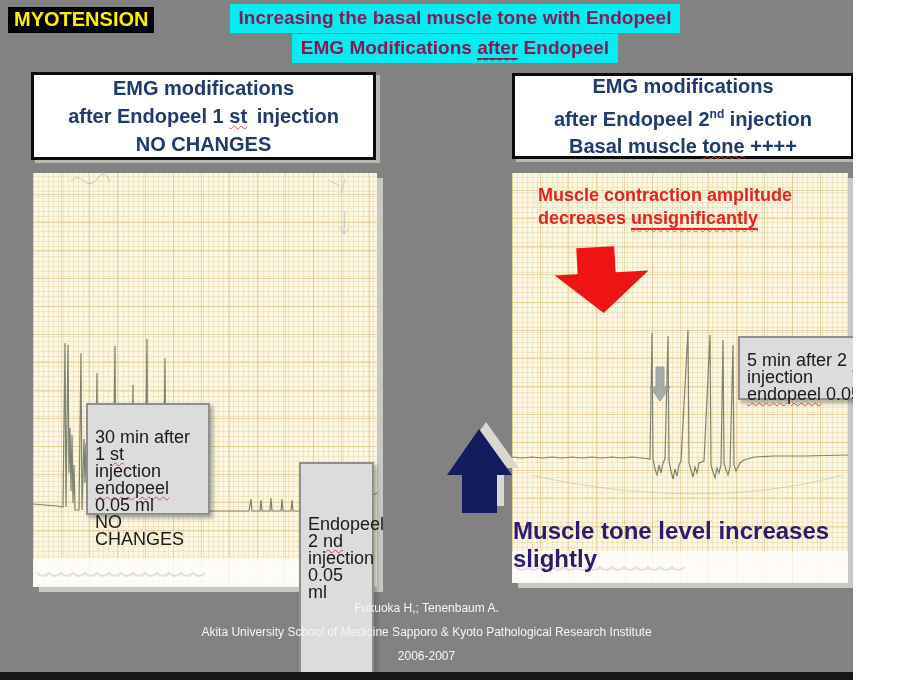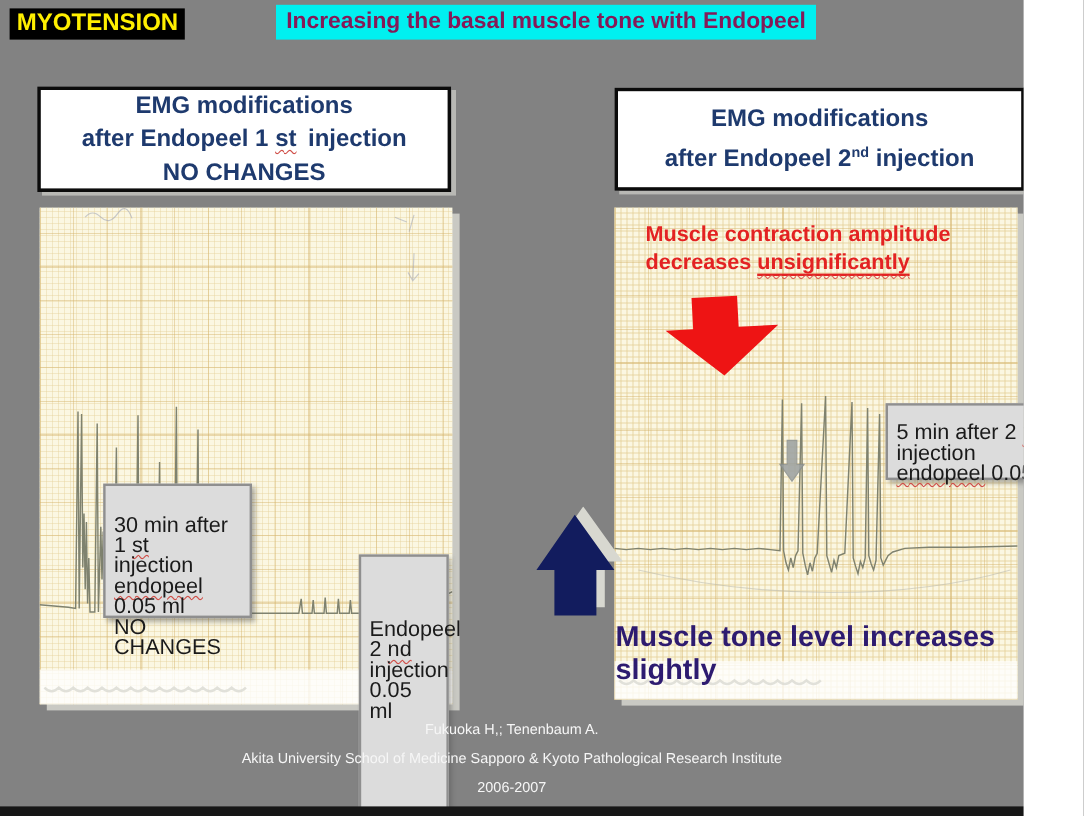--- a/index.html
+++ b/index.html
@@ -64,31 +64,33 @@
   .bottom-bar{position:absolute;left:0;top:672px;width:100%;height:8px;background:#161616;}
 </style>
 </head>
 <body>
 
 <div class="slide">
 
   <div class="badge">MYOTENSION</div>
   <div class="title">
     <div><span class="hl">Increasing the basal muscle tone with Endopeel</span></div>
+    <div><span class="hl"><span>EMG Modifications </span><span class="u-after">after</span><span> Endopeel</span></span></div>
   </div>
 
   <div class="hdr-box hdr-left">
     <div>EMG modifications</div>
     <div><span>after Endopeel 1 </span><span class="wavy" style="margin-right:4px;">st</span><span> injection</span></div>
     <div>NO CHANGES</div>
   </div>
 
   <div class="hdr-box hdr-right">
     <div>EMG modifications</div>
     <div><span>after Endopeel 2</span><sup>nd</sup><span> injection</span></div>
+    <div><span>Basal muscle </span><span class="wavy">tone</span><span> ++++</span></div>
   </div>
 
   <div class="paper chart-left">
     <svg width="344" height="414" viewBox="0 0 344 414">
 
       <path d="M38,8 q6,-7 13,0 t14,-3 t12,4" fill="none" stroke="#9aa0b4" stroke-width="1" opacity="0.55"></path>
       <path d="M296,8 l10,4 m6,-6 l-4,14 m4,18 l-1,22 m-4,-6 l4,7 l5,-6" fill="none" stroke="#9aa0b4" stroke-width="1" opacity="0.5"></path>
 
       <path d="M0,331 L24,333 L30,334
         L32,170 L33,334 L35,172 L36,300 L37,255 L38,318 L39,262 L40,330 L41,292 L42,337

